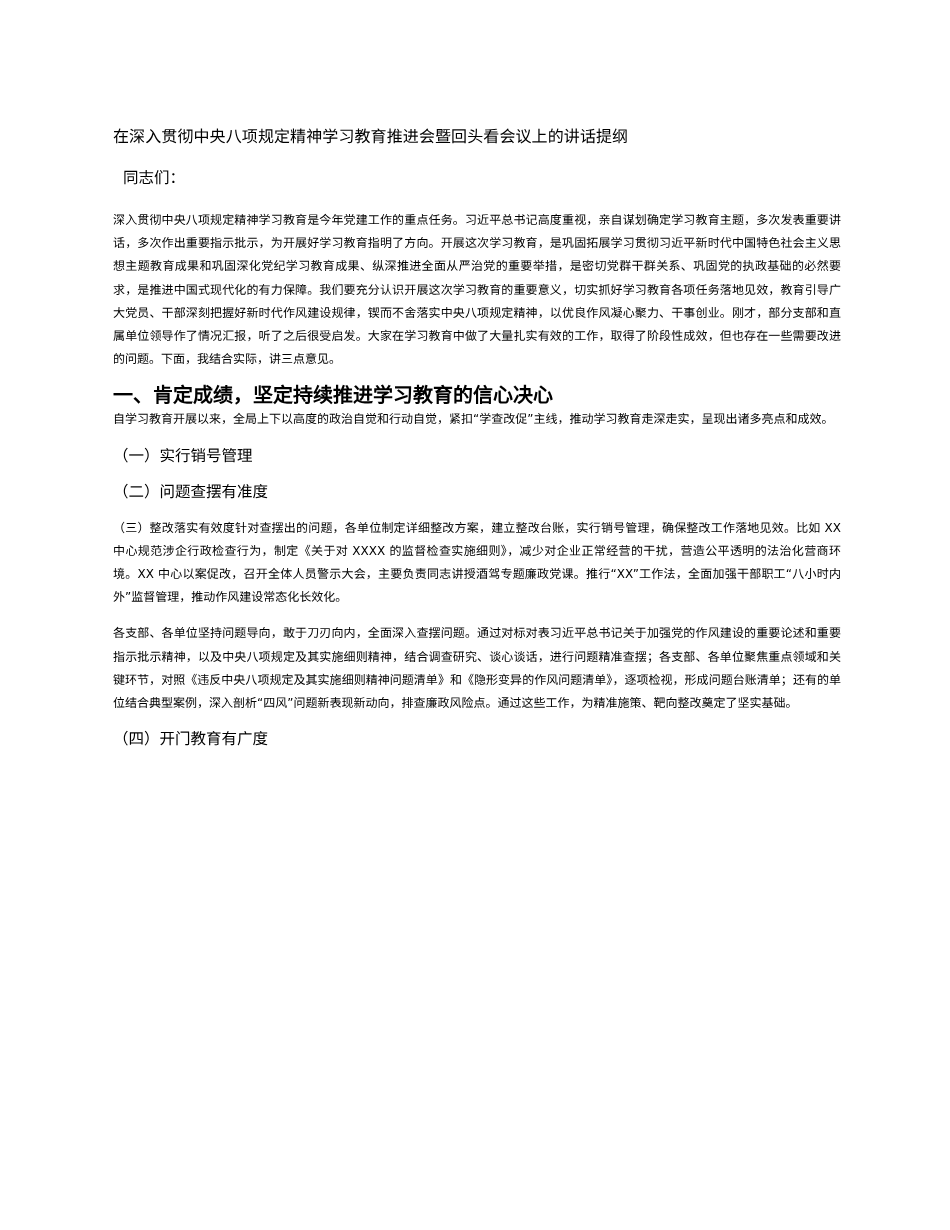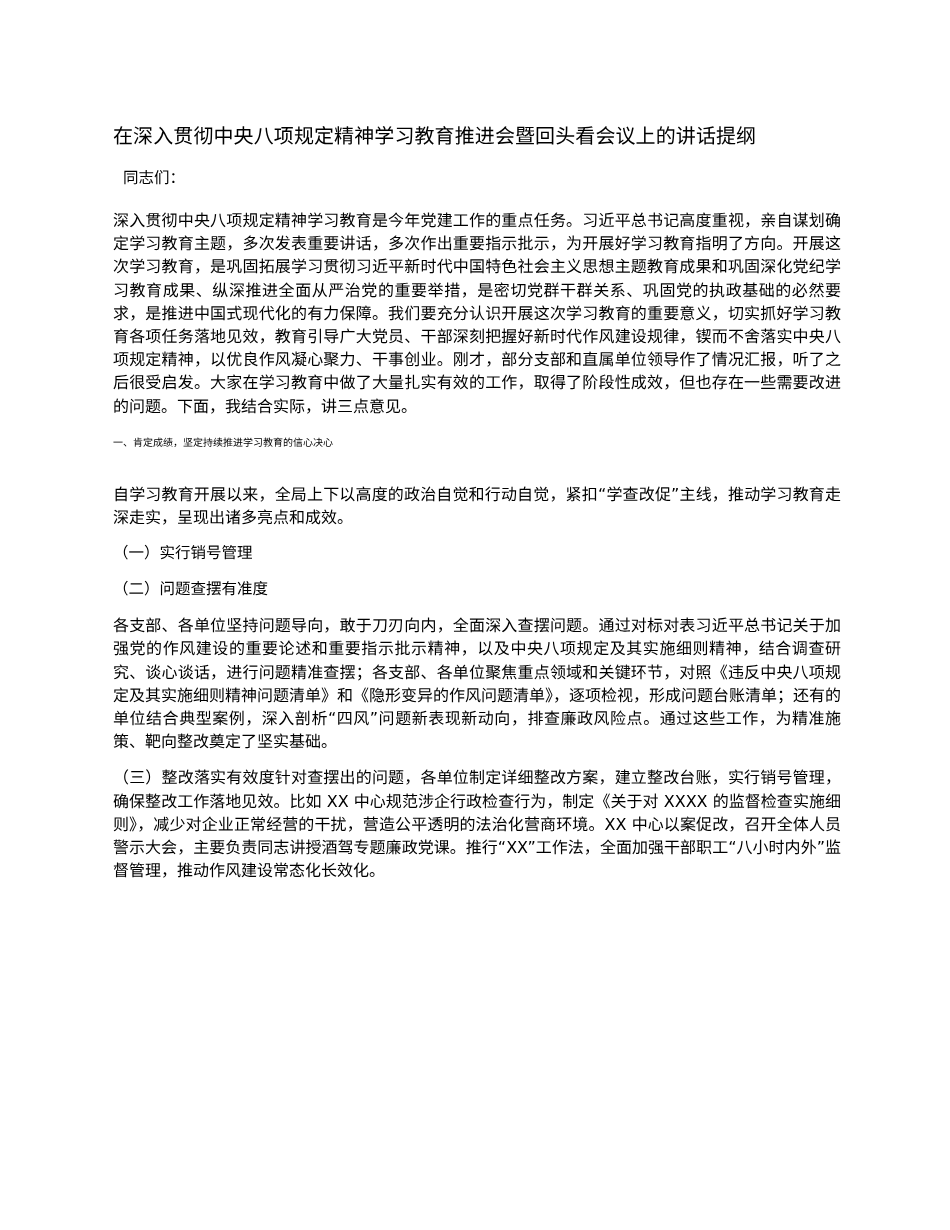--- a/index.html
+++ b/index.html
@@ -20,47 +20,47 @@
     box-sizing: border-box;
     width: 950px;
     height: 1230px;
     background: #ffffff;
     padding: 125px 105px 0 113px;
   }
   .doc-body {
     width: 732px;
   }
   .doc-title {
-    font-size: 20px;
+    font-size: 16px;
     line-height: 23px;
     font-weight: 400;
     margin: 0 0 19px 0;
     letter-spacing: 0.1px;
     text-align: justify;
     text-justify: inter-ideograph;
   }
   .salutation {
     font-size: 15.5px;
     line-height: 23px;
     margin: 0 0 19px 10px;
   }
   p.para {
-    font-size: 16px;
+    font-size: 12px;
     line-height: 23.2px;
     margin: 0 4px 13px 0;
     text-align: justify;
     text-justify: inter-ideograph;
     letter-spacing: 0px;
     word-break: break-all;
   }
   h2.heading-1 {
-    font-size: 10px;
+    font-size: 20px;
     line-height: 23px;
-    font-weight: 400;
-    margin: 0 0 29px 0;
+    font-weight: 700;
+    margin: 0 0 1px 0;
     text-align: justify;
   }
   h3.heading-2 {
     font-size: 15.5px;
     line-height: 23px;
     font-weight: 400;
     margin: 0 0 13px 0;
     text-align: justify;
   }
 </style>
@@ -78,19 +78,20 @@
 
     <h2 class="heading-1">一、肯定成绩，坚定持续推进学习教育的信心决心</h2>
 
     <p class="para">自学习教育开展以来，全局上下以高度的政治自觉和行动自觉，紧扣“学查改促”主线，推动学习教育走深走实，呈现出诸多亮点和成效。</p>
 
     <h3 class="heading-2">（一）实行销号管理</h3>
 
 
     <h3 class="heading-2">（二）问题查摆有准度</h3>
 
+    <p class="para">（三）整改落实有效度针对查摆出的问题，各单位制定详细整改方案，建立整改台账，实行销号管理，确保整改工作落地见效。比如 XX 中心规范涉企行政检查行为，制定《关于对 XXXX 的监督检查实施细则》，减少对企业正常经营的干扰，营造公平透明的法治化营商环境。XX 中心以案促改，召开全体人员警示大会，主要负责同志讲授酒驾专题廉政党课。推行“XX”工作法，全面加强干部职工“八小时内外”监督管理，推动作风建设常态化长效化。</p>
+
     <p class="para">各支部、各单位坚持问题导向，敢于刀刃向内，全面深入查摆问题。通过对标对表习近平总书记关于加强党的作风建设的重要论述和重要指示批示精神，以及中央八项规定及其实施细则精神，结合调查研究、谈心谈话，进行问题精准查摆；各支部、各单位聚焦重点领域和关键环节，对照《违反中央八项规定及其实施细则精神问题清单》和《隐形变异的作风问题清单》，逐项检视，形成问题台账清单；还有的单位结合典型案例，深入剖析“四风”问题新表现新动向，排查廉政风险点。通过这些工作，为精准施策、靶向整改奠定了坚实基础。</p>
 
-    <p class="para">（三）整改落实有效度针对查摆出的问题，各单位制定详细整改方案，建立整改台账，实行销号管理，确保整改工作落地见效。比如 XX 中心规范涉企行政检查行为，制定《关于对 XXXX 的监督检查实施细则》，减少对企业正常经营的干扰，营造公平透明的法治化营商环境。XX 中心以案促改，召开全体人员警示大会，主要负责同志讲授酒驾专题廉政党课。推行“XX”工作法，全面加强干部职工“八小时内外”监督管理，推动作风建设常态化长效化。</p>
-
+    <h3 class="heading-2">（四）开门教育有广度</h3>
 
   </div>
 </div>
 
 </body></html>

